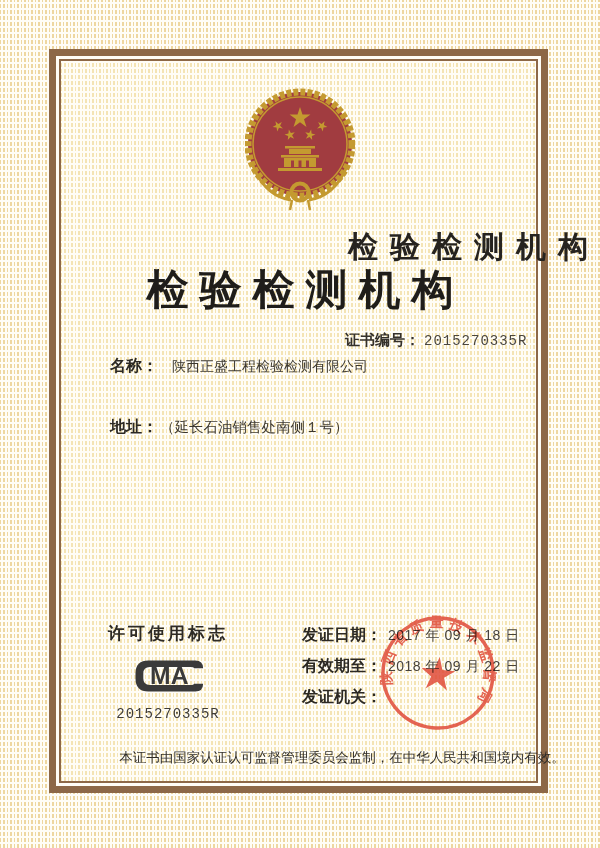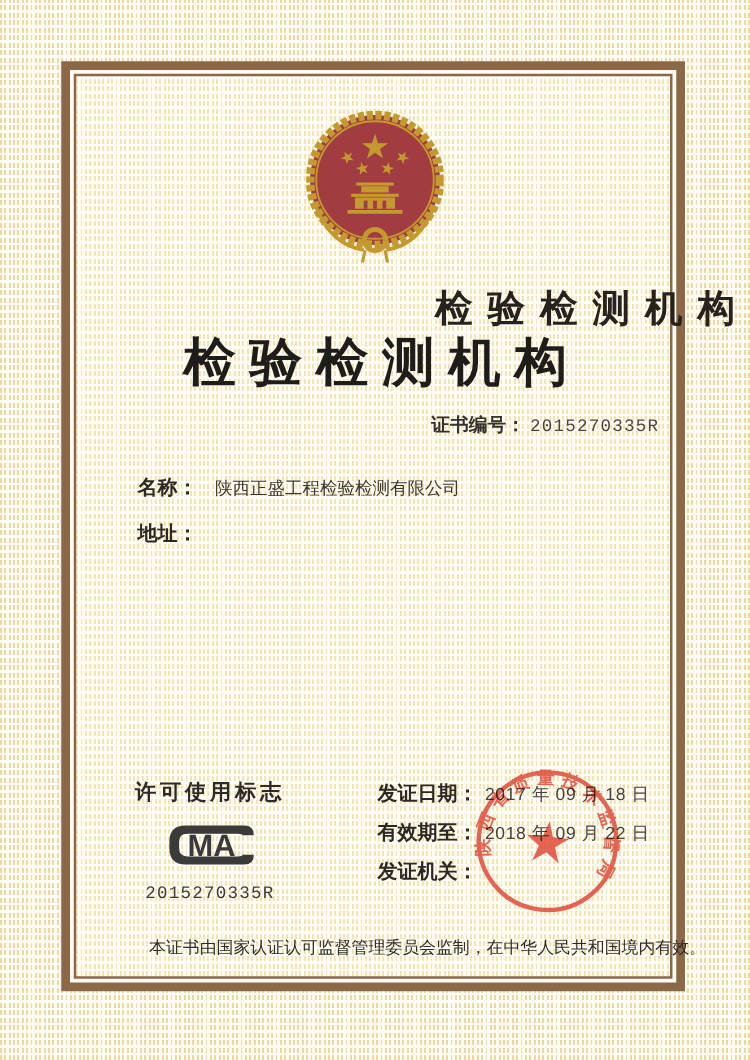--- a/index.html
+++ b/index.html
@@ -29,21 +29,21 @@
   .content{position:absolute;inset:0;z-index:2;}
   .emblem{position:absolute;left:245px;top:88px;width:110px;height:124px;}
   .title1{position:absolute;top:227px;left:0;width:100%;text-align:right;
     font-size:30px;font-weight:bold;letter-spacing:12px;text-indent:12px;color:#26231f;}
   .title2{position:absolute;top:262px;left:0;width:100%;text-align:center;
     font-size:42px;font-weight:bold;letter-spacing:11px;text-indent:11px;color:#1f1d1a;}
   .certno{position:absolute;left:345px;top:331px;font-size:15px;font-weight:bold;color:#35312b;}
   .certno .num{font-family:"Liberation Mono","DejaVu Sans Mono",monospace;font-weight:normal;
     font-size:14px;color:#4a463f;letter-spacing:1px;margin-left:4px;}
   .field-label{font-size:16px;font-weight:bold;color:#2c2923;}
-  .name-row{position:absolute;left:110px;top:380px;}
+  .name-row{position:absolute;left:110px;top:356px;}
   .name-row .val{font-size:14px;color:#3b372f;margin-left:14px;}
   .addr-label{position:absolute;left:110px;top:417px;}
   .addr-lines{position:absolute;left:160px;top:414px;width:360px;font-size:14.5px;
     line-height:27px;color:#3b372f;}
   .para{position:absolute;left:93px;top:458px;width:420px;font-size:17px;line-height:31px;
     text-align:justify;text-indent:2em;color:#3b372f;}
   .mark-box{position:absolute;left:92px;top:622px;width:152px;text-align:center;}
   .mark-title{font-size:17px;font-weight:bold;letter-spacing:3px;color:#2e2b26;}
   .cma-logo{width:78px;height:50px;margin-top:6px;}
   .mark-num{font-family:"Liberation Mono","DejaVu Sans Mono",monospace;font-size:14px;
@@ -117,20 +117,21 @@
     <div class="certno">
       <span>证书编号：</span><span class="num">2015270335R</span>
     </div>
 
     <div class="name-row">
       <span class="field-label">名称：</span><span class="val">陕西正盛工程检验检测有限公司</span>
     </div>
 
     <div class="addr-label field-label">地址：</div>
     <div class="addr-lines">
+      <div>（延长石油销售处南侧１号）</div>
     </div>
 
 
     <div class="mark-box">
       <div class="mark-title">许可使用标志</div>
       <svg class="cma-logo" viewBox="0 0 120 72">
         <path d="M102 12 H30 Q10 12 10 32 V40 Q10 60 30 60 H102 Q114 60 114 48 H100 Q100 50 94 50 H32 Q22 50 22 40 V32 Q22 22 32 22 H94 Q100 22 100 24 H114 Q114 12 102 12 Z" fill="#3a3a3a"></path>
         <text x="62" y="49" text-anchor="middle" font-size="38" font-weight="bold" font-family="Liberation Sans, sans-serif" fill="#3a3a3a">MA</text>
       </svg>
       <div class="mark-num">2015270335R</div>

